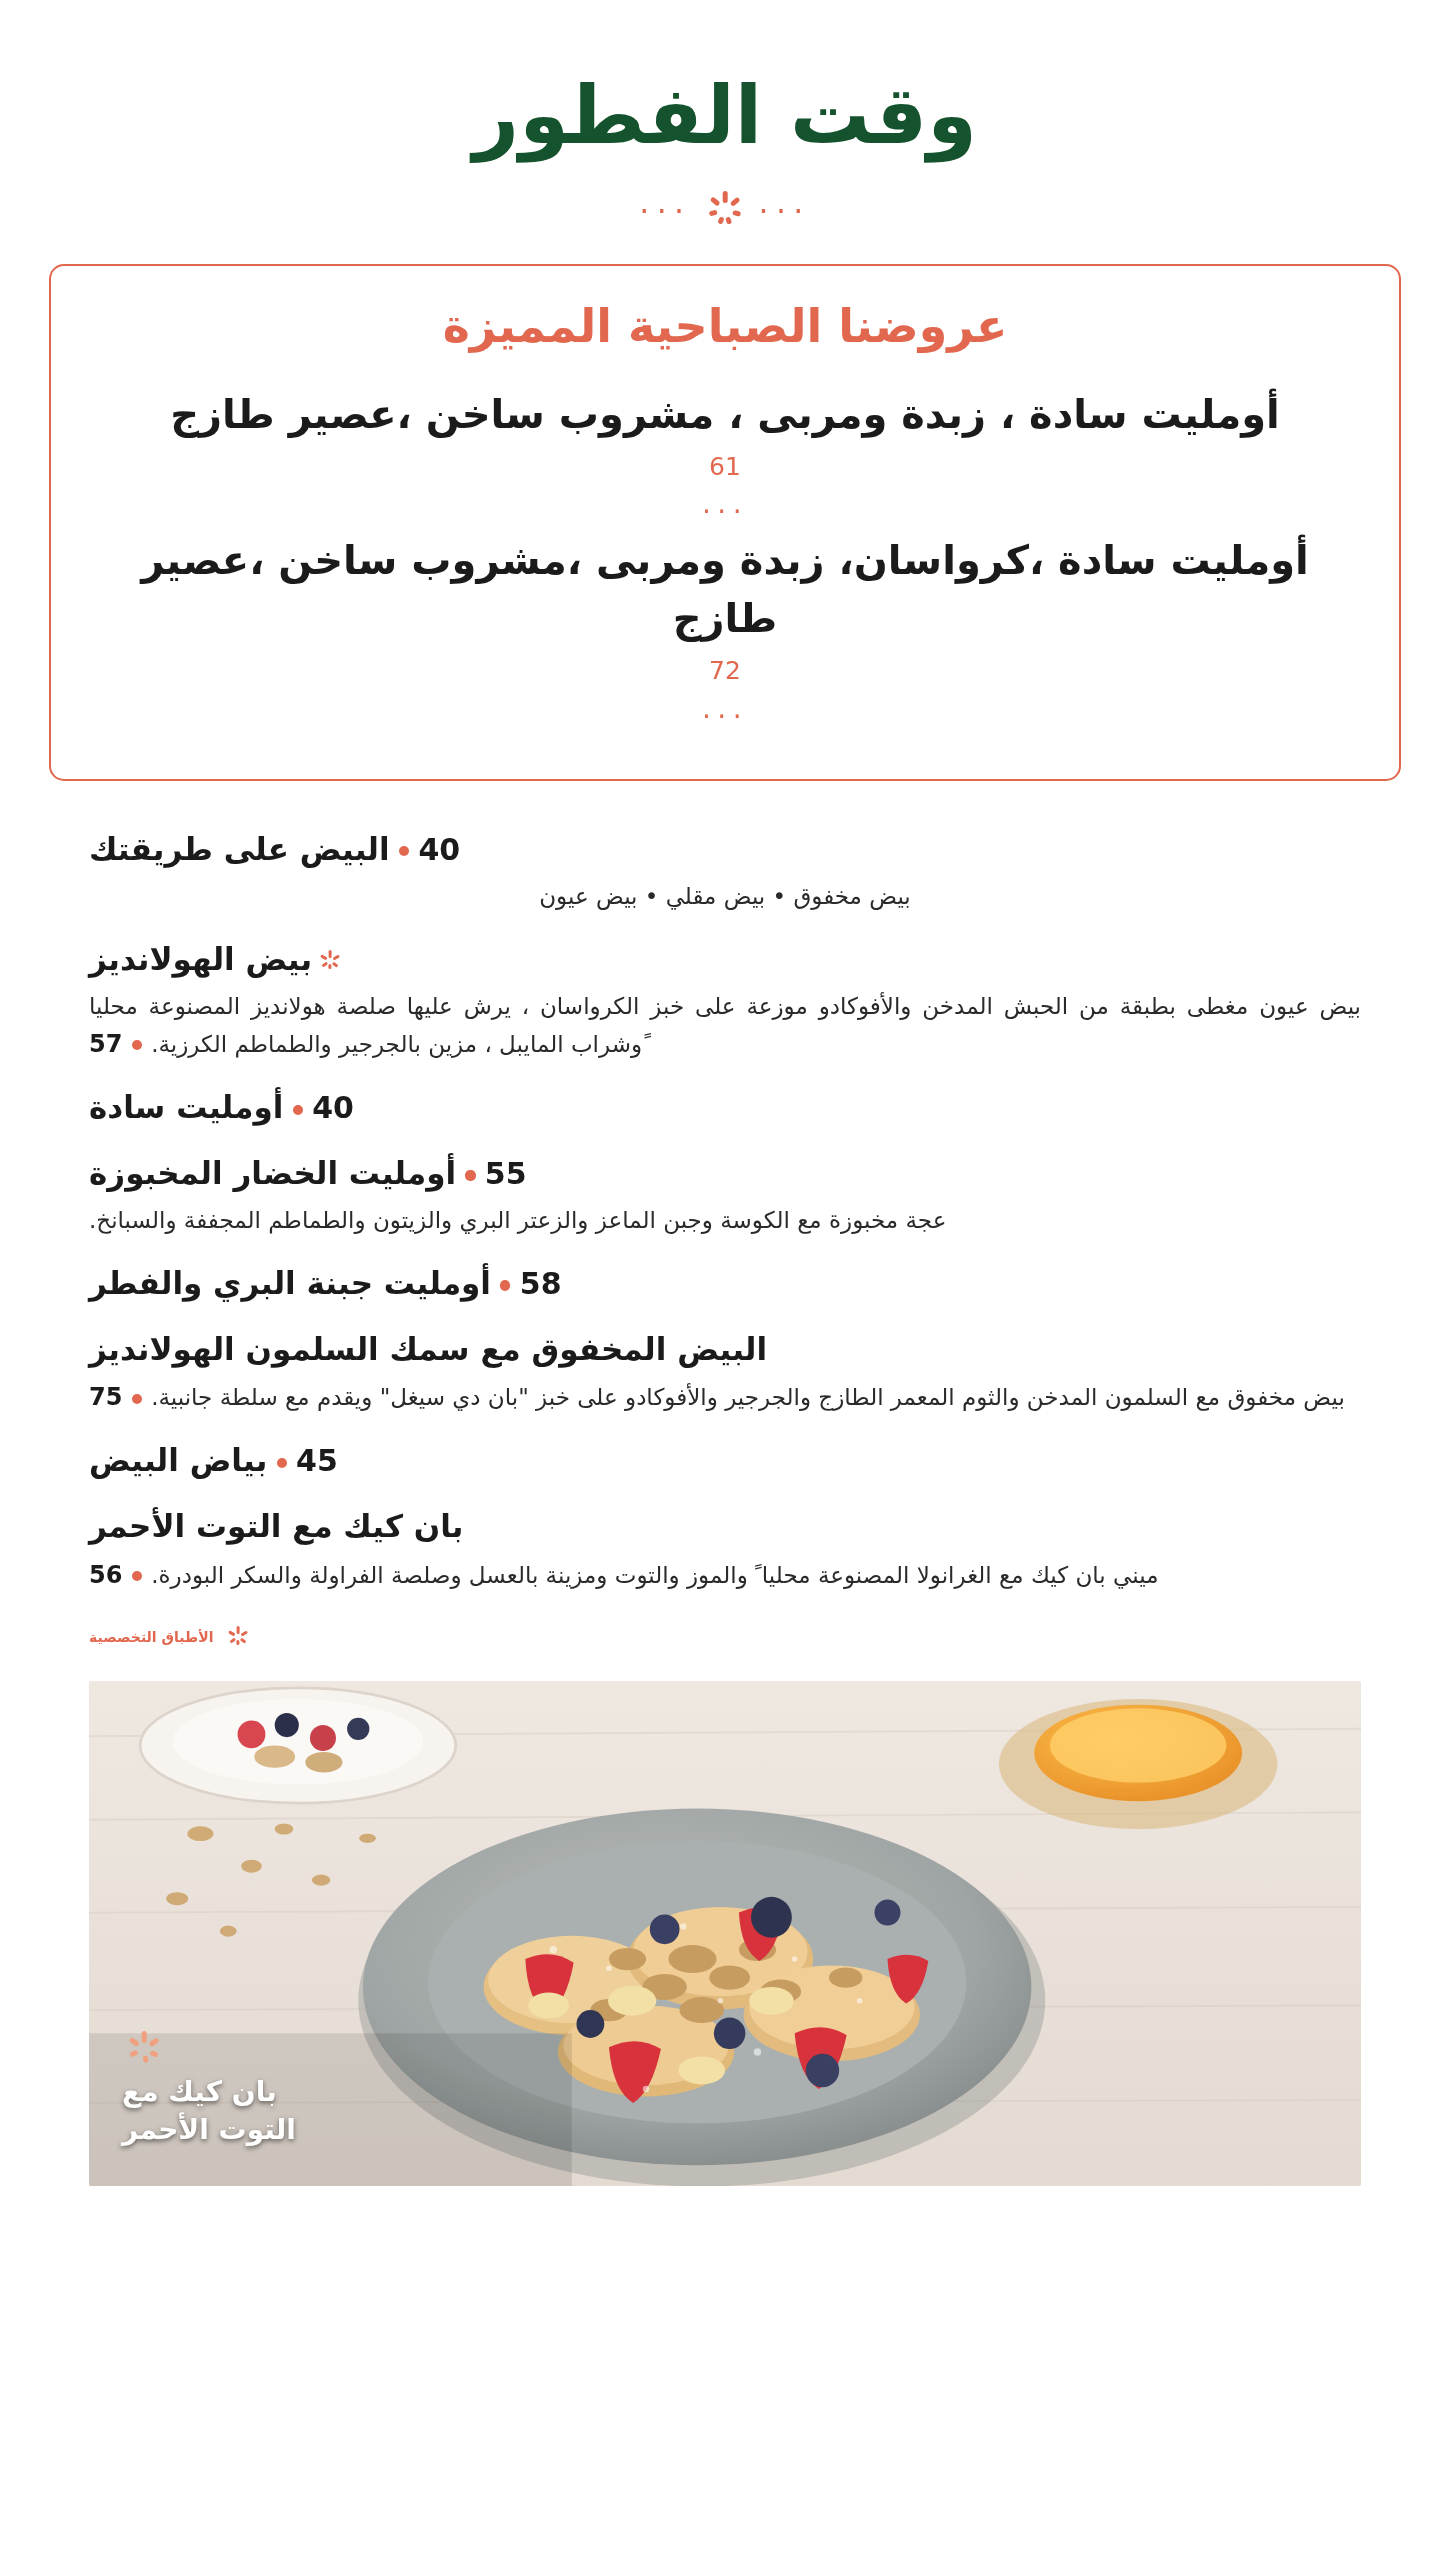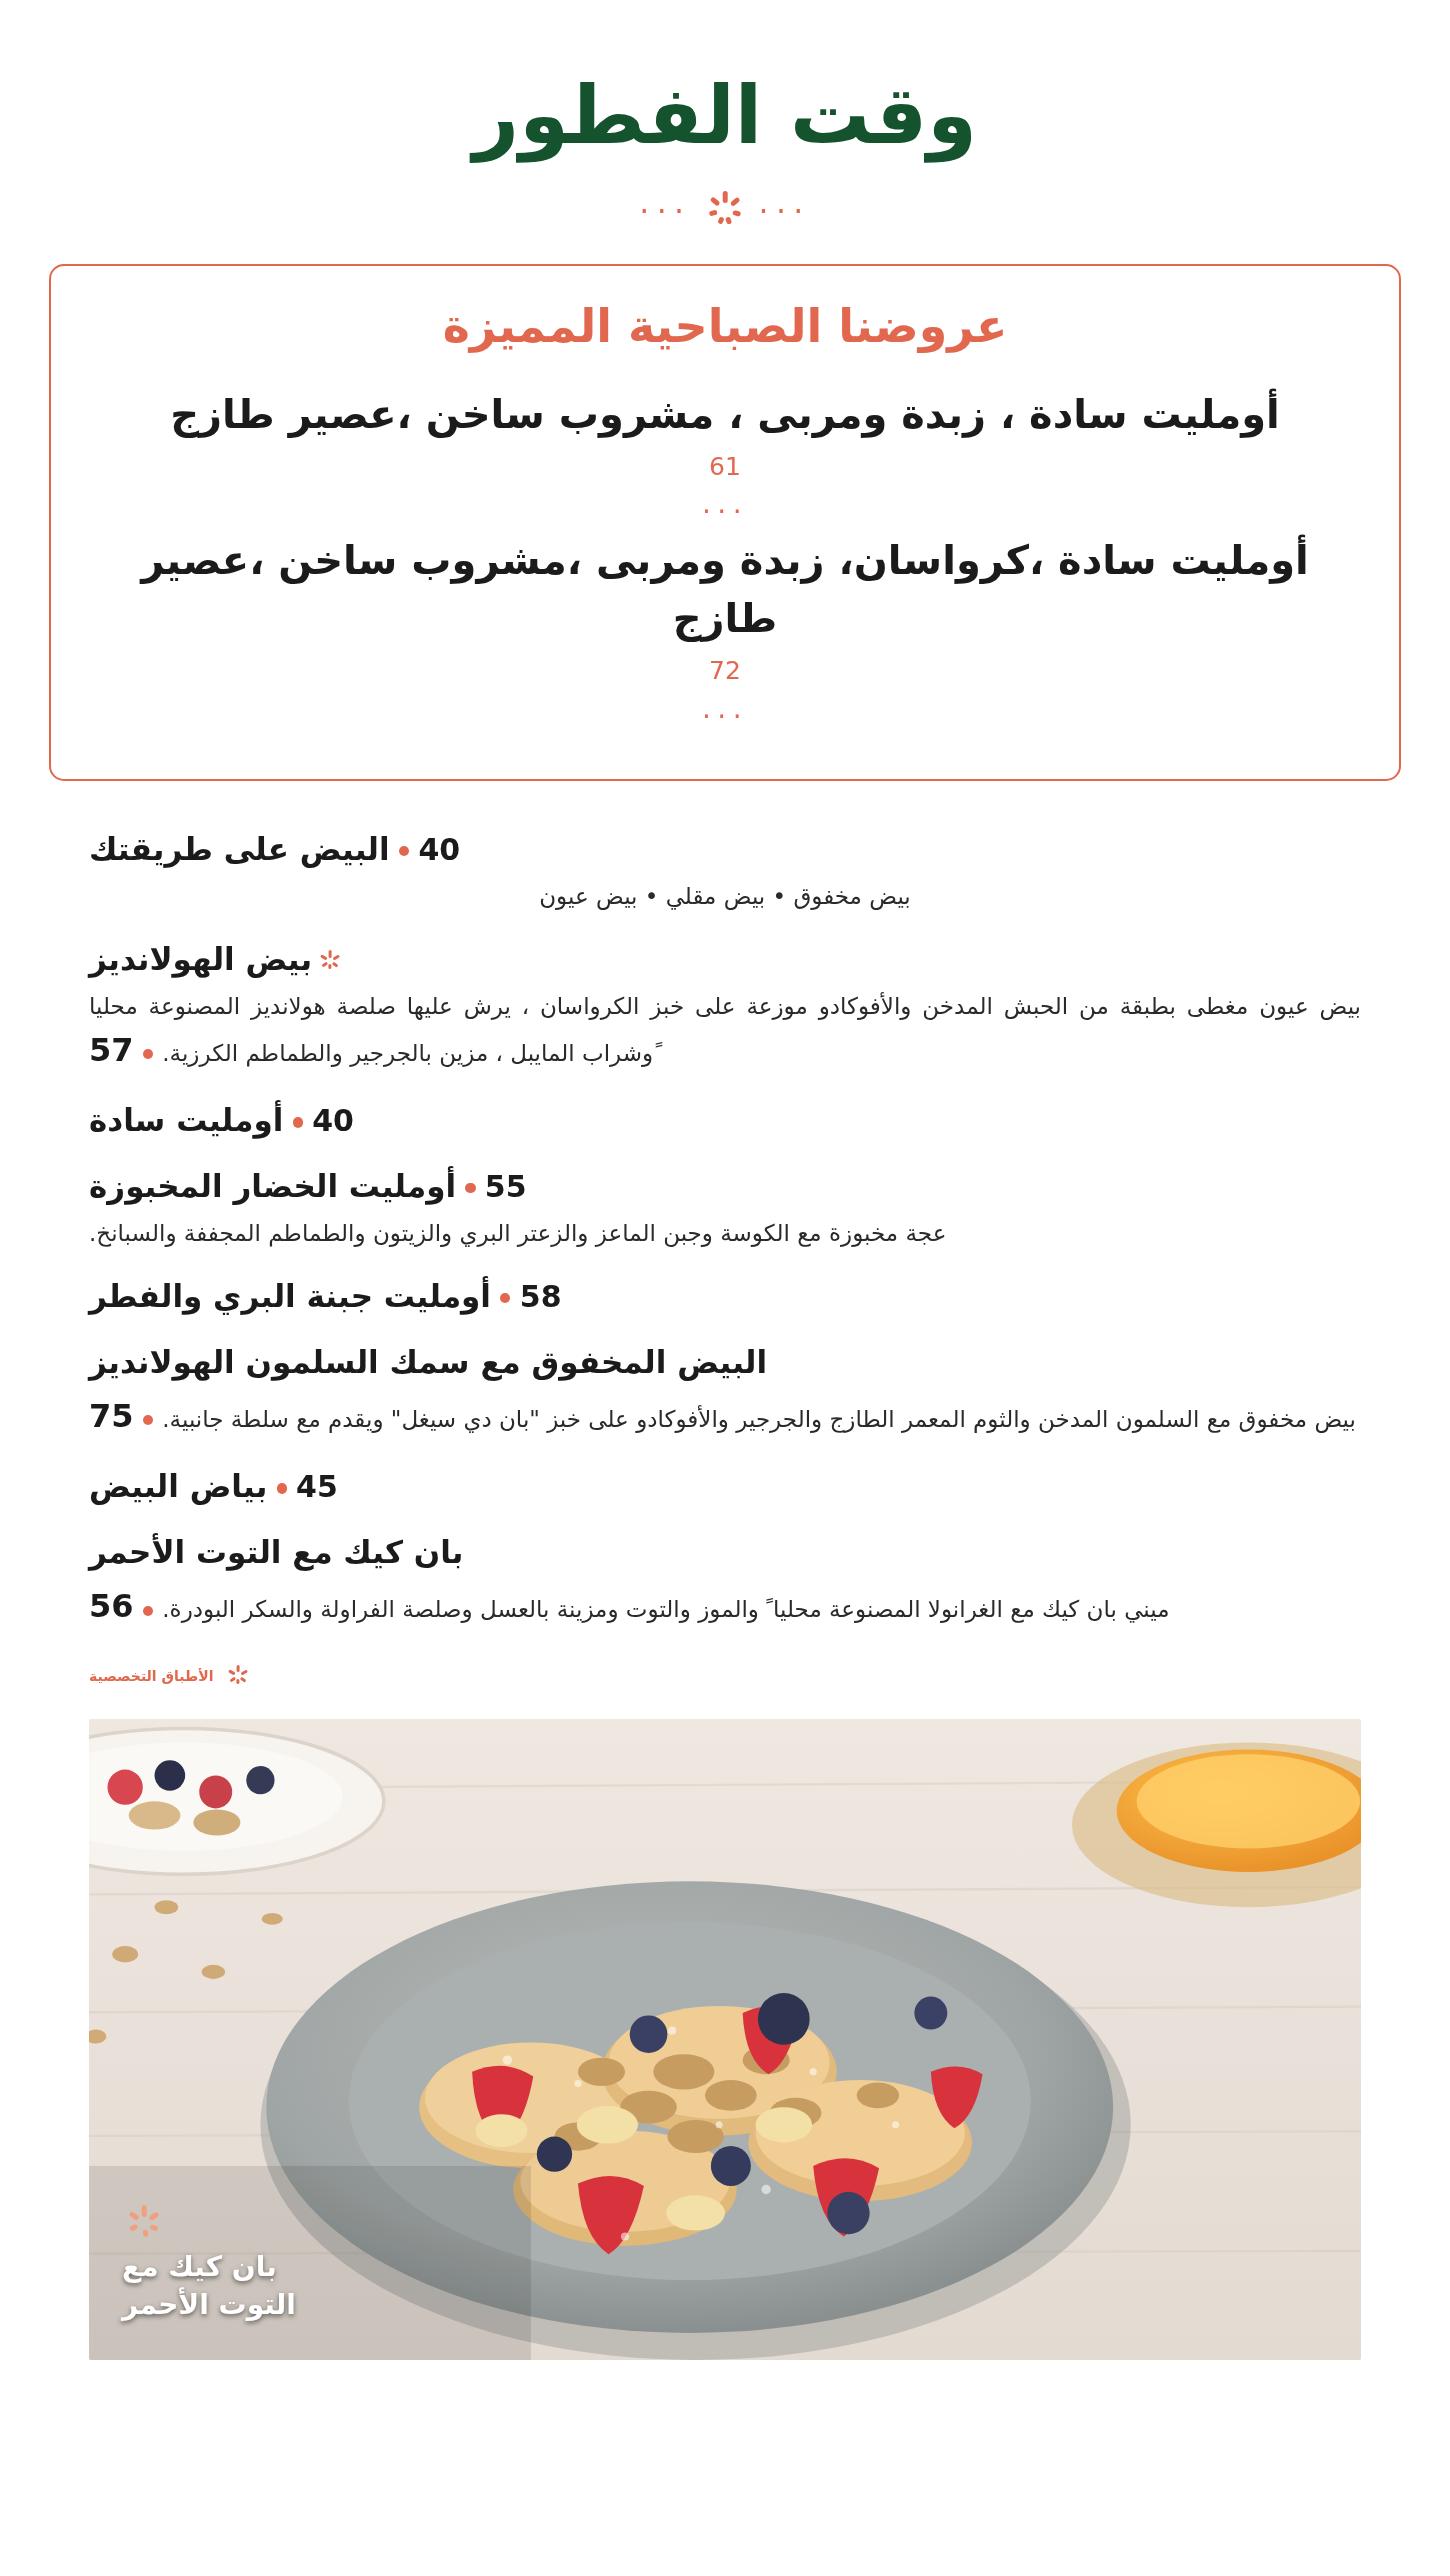--- a/index.html
+++ b/index.html
@@ -137,21 +137,21 @@
   }
   .item-desc {
     font-size: 23px;
     color: #2a2a2a;
     line-height: 1.6;
     text-align: justify;
     text-align-last: left;
     margin-top: 7.4px;
     direction: rtl;
   }
-  .item-desc .price { font-size: 32px; }
+  .item-desc .price { font-size: 24px; }
   .inline-burst {
     display: inline-block;
     width: 24px; height: 24px;
     vertical-align: middle;
     position: relative;
     margin: 0 5.6px;
   }
   .inline-burst i {
     position: absolute;
     display: block;
@@ -177,21 +177,21 @@
     justify-content: flex-start;
     align-items: center;
     flex-direction: row-reverse;
     gap: 7.4px;
   }
 
   
   .photo-wrap {
     margin: 31.5px 89px 0 89px;
     position: relative;
-    height: 641px;
+    height: 505px;
     border-radius: 1.9px;
     overflow: hidden;
     background: #efe9e2;
   }
   .photo-caption {
     position: absolute;
     left: 33px;
     bottom: 37px;
     text-align: left;
     color: #ffffff;

